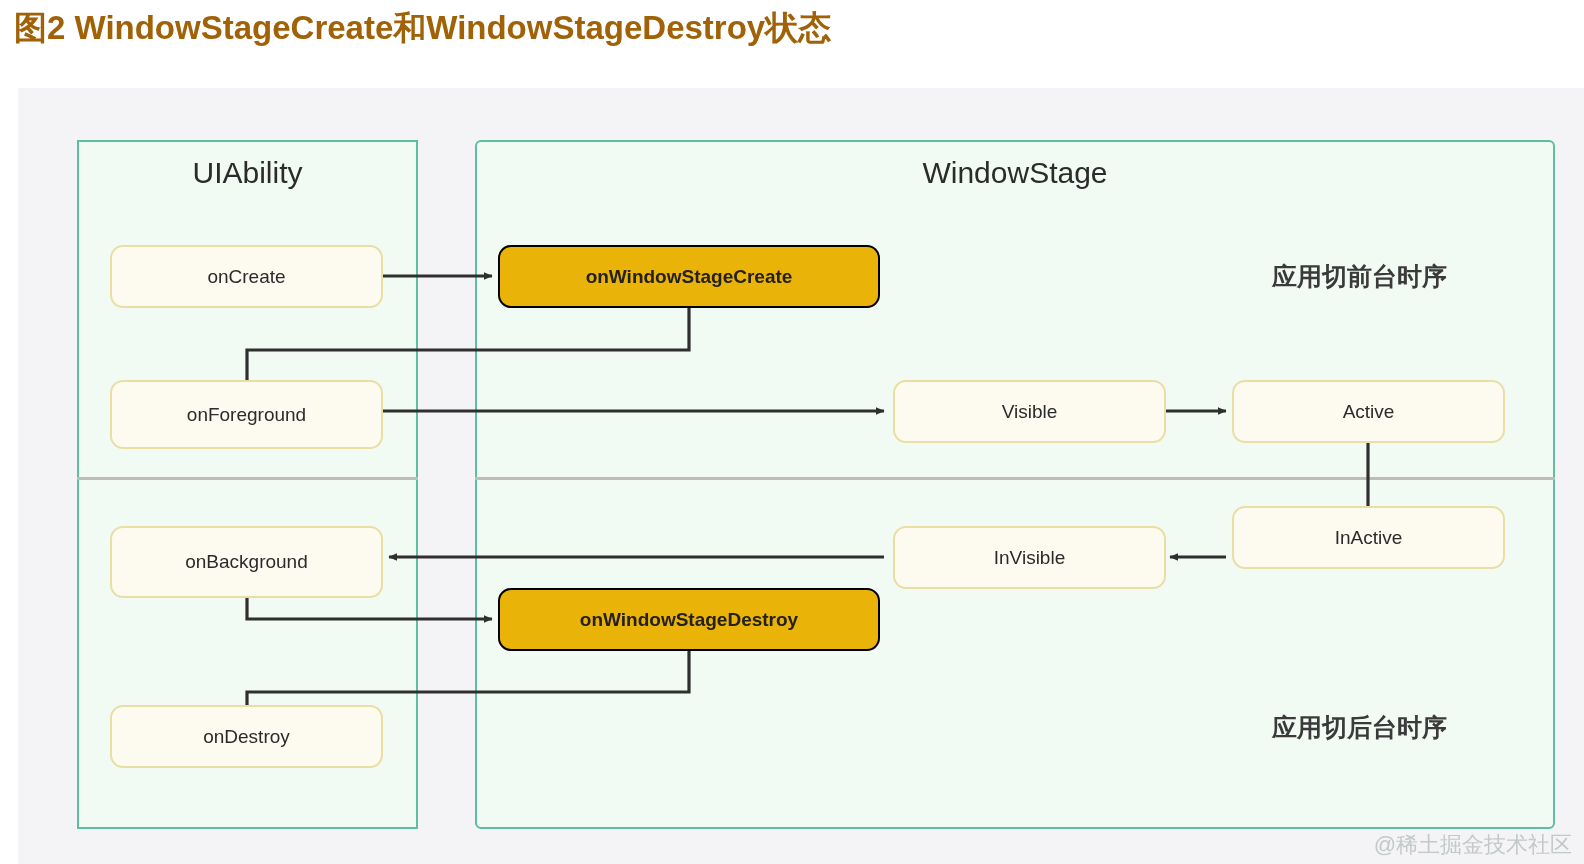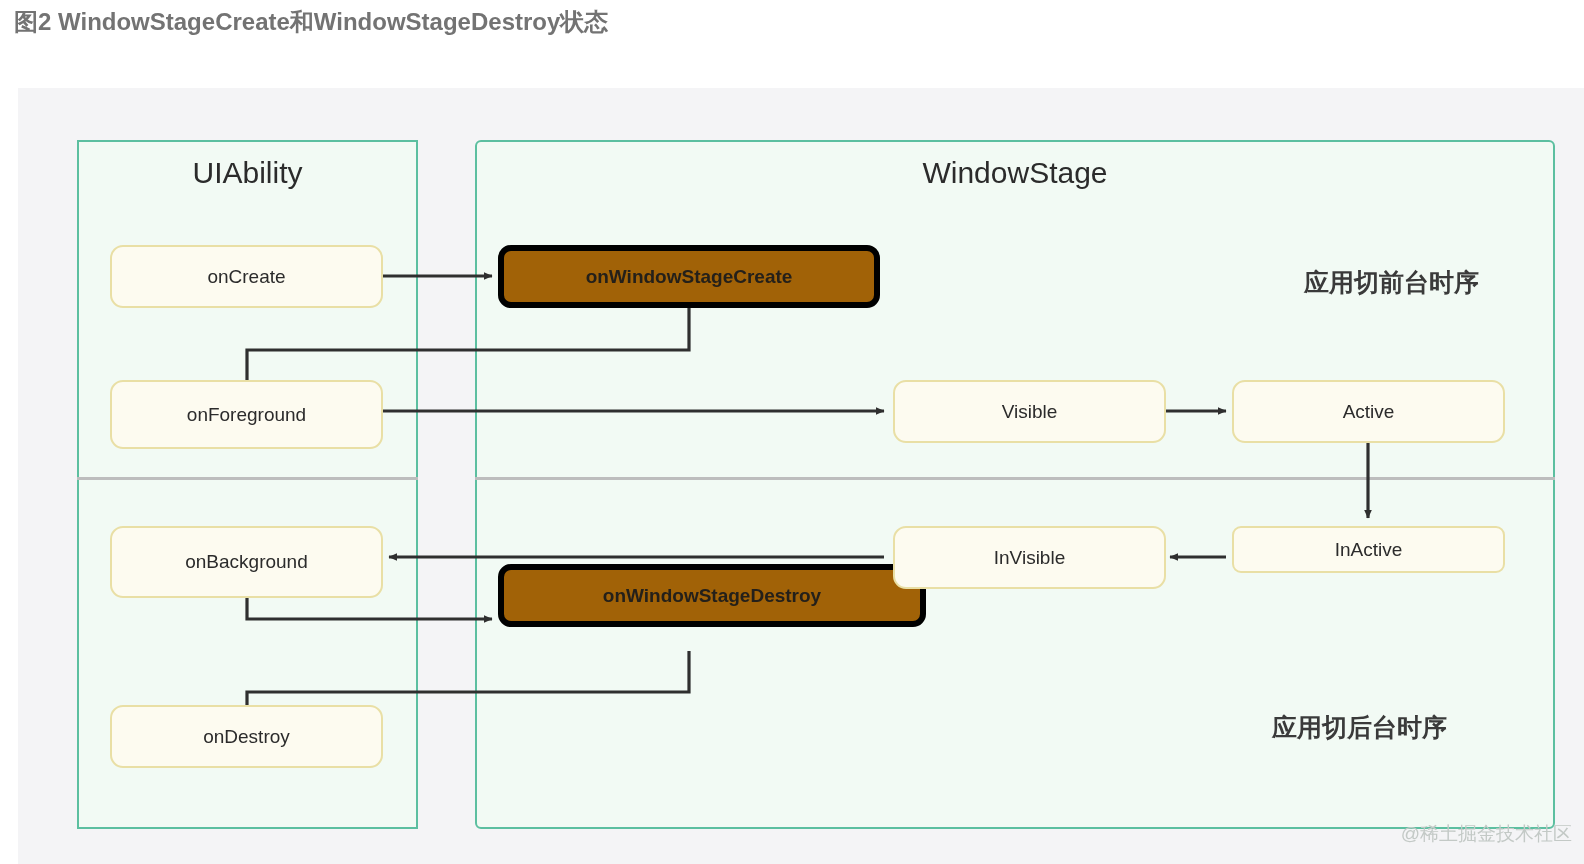--- a/index.html
+++ b/index.html
@@ -14,23 +14,23 @@
     position: relative;
     font-family: "Liberation Sans", "DejaVu Sans", sans-serif;
     overflow: hidden;
   }
 
   
   #figure-title {
     position: absolute;
     left: 14px;
     top: 6px;
-    font-size: 24px;
+    font-size: 33px;
     font-weight: bold;
-    color: #737373;
+    color: #a16207;
     letter-spacing: 0px;
     white-space: nowrap;
   }
 
   
   #diagram-canvas {
     position: absolute;
     left: 18px;
     top: 88px;
     width: 1566px;
@@ -88,41 +88,41 @@
     border-radius: 13px;
     font-size: 19px;
     color: #2b2b2b;
     white-space: nowrap;
   }
   .node.plain {
     background: #fdfbf0;
     border: 2px solid #e9dfa5;
   }
   .node.accent {
-    background: #a16207;
-    border: 6px solid #000000;
+    background: #eab308;
+    border: 2px solid #000000;
     font-weight: bold;
     color: #24201a;
   }
 
   
   .caption {
     position: absolute;
     font-size: 25px;
     color: #3a3a3a;
     font-weight: bold;
     white-space: nowrap;
   }
 
   
   #watermark {
     position: absolute;
     right: 12px;
-    bottom: 17px;
-    font-size: 19px;
+    bottom: 4px;
+    font-size: 22px;
     color: #c3c9c6;
     white-space: nowrap;
   }
 
   
   #connectors {
     position: absolute;
     left: 0;
     top: 0;
     width: 1566px;
@@ -189,41 +189,41 @@
   </div>
 
   <div class="node plain" style="left:92px;  top:617px; width:273px; height:63px;">
     <span>onDestroy</span>
   </div>
 
   <div class="node accent" style="left:480px; top:157px; width:382px; height:63px;">
     <span>onWindowStageCreate</span>
   </div>
 
-  <div class="node accent" style="left:480px; top:476px; width:428px; height:63px;">
+  <div class="node accent" style="left:480px; top:500px; width:382px; height:63px;">
     <span>onWindowStageDestroy</span>
   </div>
 
   <div class="node plain" style="left:875px; top:292px; width:273px; height:63px;">
     <span>Visible</span>
   </div>
 
   <div class="node plain" style="left:875px; top:438px; width:273px; height:63px;">
     <span>InVisible</span>
   </div>
 
   <div class="node plain" style="left:1214px; top:292px; width:273px; height:63px;">
     <span>Active</span>
   </div>
 
-  <div class="node plain" style="left:1214px; top:438px; width:273px; height:47px;border-radius:9px;">
+  <div class="node plain" style="left:1214px; top:418px; width:273px; height:63px;">
     <span>InActive</span>
   </div>
 
-  <div class="caption" style="left:1254px; top:178px;margin-left:32px;">
+  <div class="caption" style="left:1254px; top:172px;">
     <span>应用切前台时序</span>
   </div>
 
   <div class="caption" style="left:1254px; top:623px;">
     <span>应用切后台时序</span>
   </div>
 
 </div>
 
 <div id="watermark">@稀土掘金技术社区</div>

